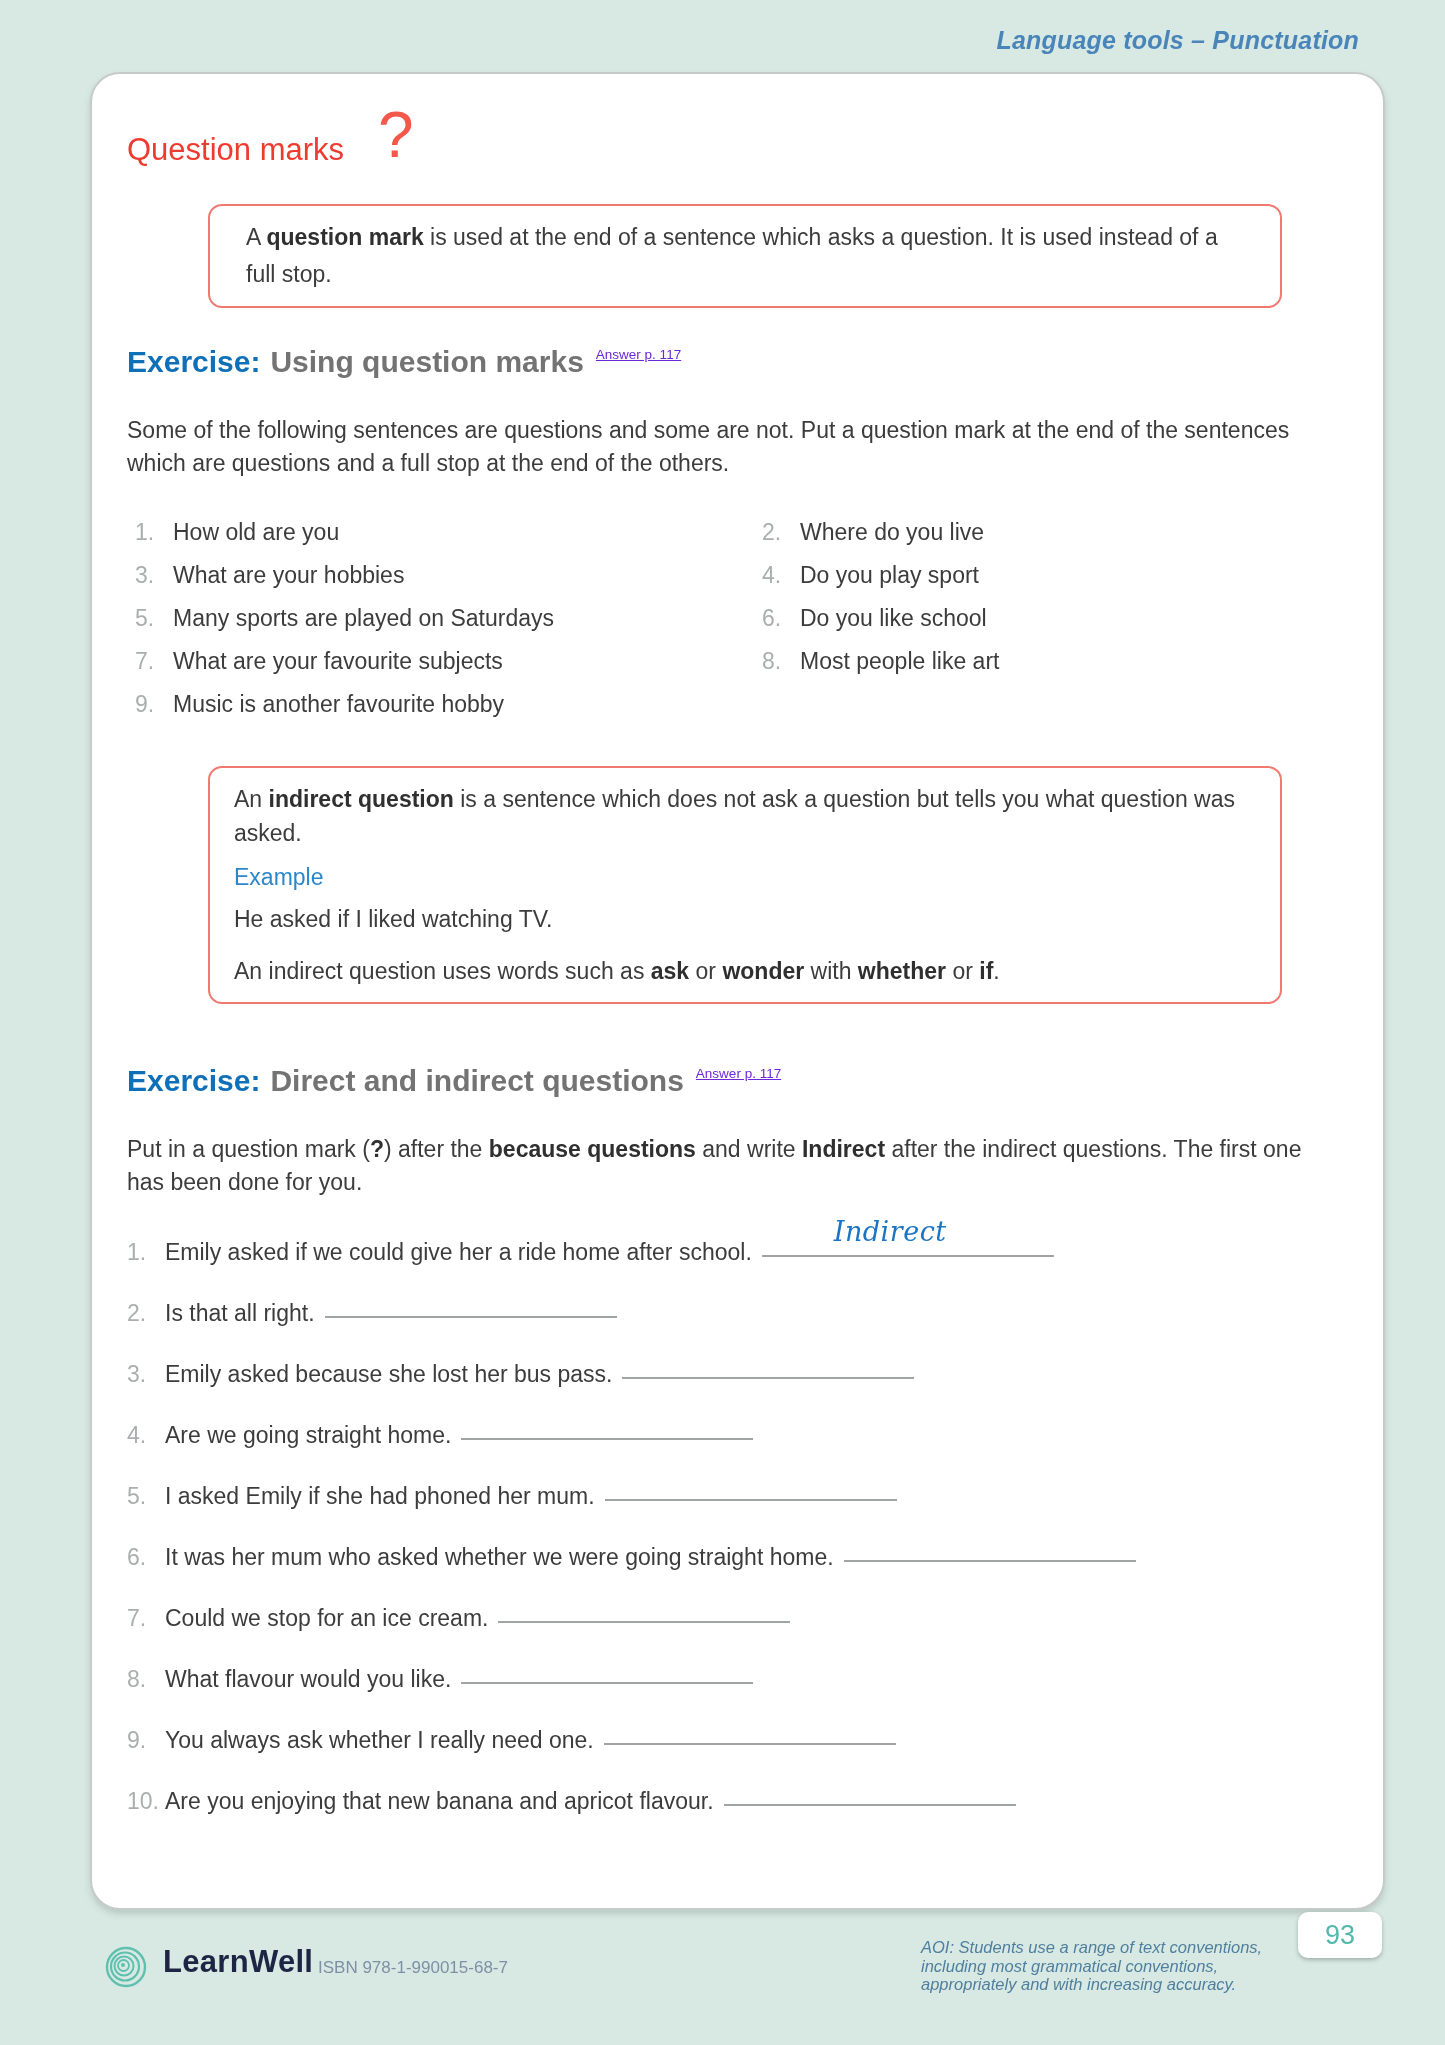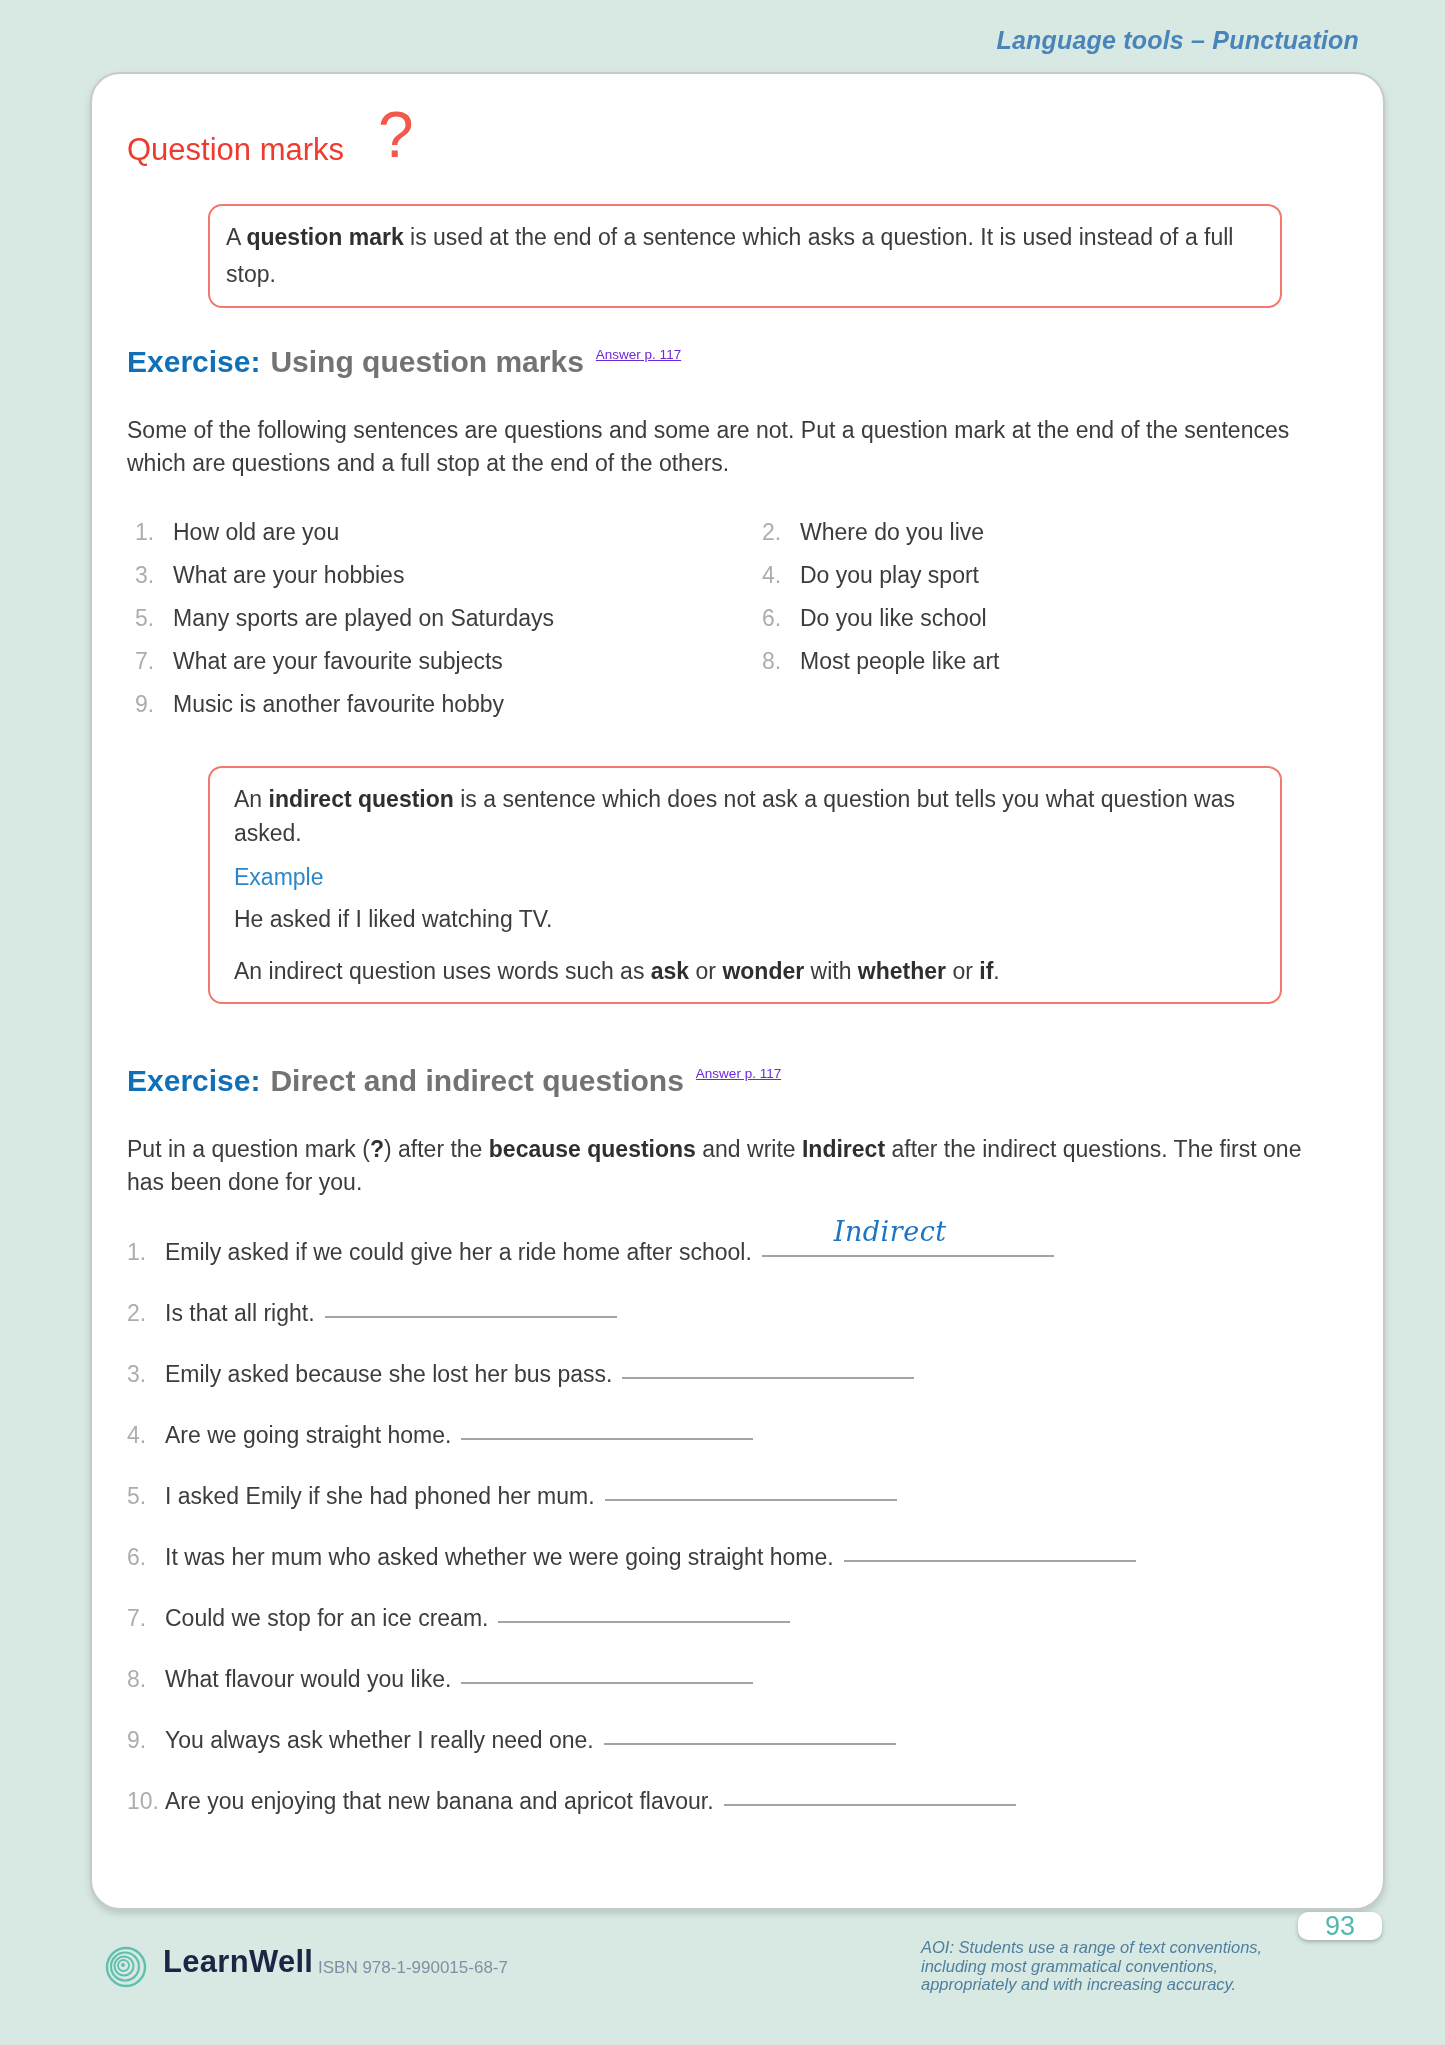--- a/index.html
+++ b/index.html
@@ -28,21 +28,21 @@
     padding:58px 40px 0 35px;
   }
   
   .title-row { display:flex; align-items:flex-start; }
   .page-title { font-size:31px; font-weight:500; color:#ee3b30; line-height:36px; }
   .big-qmark { font-size:64px; font-weight:500; color:#f4584b; line-height:54px; margin-left:34px; margin-top:-24px; }
   
   .info-box {
     border:2px solid #f2796f; border-radius:14px;
     margin-left:81px; width:1074px;
-    padding:13px 16px;
+    padding:13px 36px;
     font-size:23px; line-height:37px;
   }
   .info-box.second { margin-top:45px; padding:14px 24px; line-height:34px; }
   .b { font-weight:700; color:#2f2f2f; }
   .example-label { color:#2b87ca; margin-top:10px; }
   .example-sentence { margin-top:8px; }
   .box2-last { margin-top:18px; }
   
   .ex-heading { margin-top:35px; font-size:30px; font-weight:700; line-height:38px; }
   .ex-heading.second { margin-top:58px; }
@@ -80,21 +80,21 @@
   .footer-logo { position:absolute; left:103px; top:1944px; display:flex; align-items:flex-start; }
   .logo-icon { width:46px; height:46px; }
   .brand-name { font-size:31px; font-weight:600; color:#1d2545; margin-left:14px; letter-spacing:.3px; }
   .isbn { position:absolute; left:318px; top:1958px; font-size:17px; color:#7e90a5; }
   .aoi {
     position:absolute; left:921px; top:1938px; width:370px;
     font-size:16.5px; font-style:italic; color:#4f7f9e; line-height:18.5px;
   }
   .page-num-box {
     position:absolute; left:1298px; top:1912px;
-    width:84px; height:28px; background:#ffffff;
+    width:84px; height:46px; background:#ffffff;
     border-radius:10px; box-shadow:0 2px 4px rgba(0,0,0,.25);
     display:flex; align-items:center; justify-content:center;
   }
   .page-num { font-size:27px; font-weight:500; color:#52b8ac; }
 </style>
 </head>
 <body>
 
 <div class="top-header">Language tools – Punctuation</div>
 

